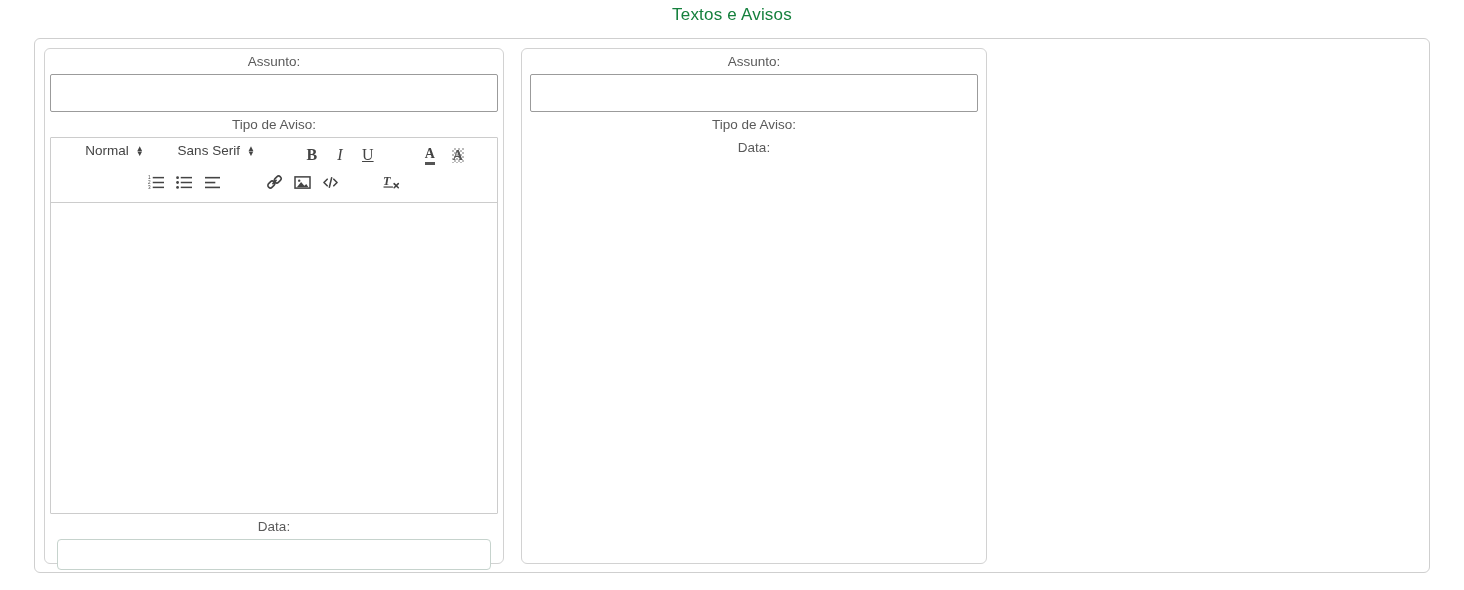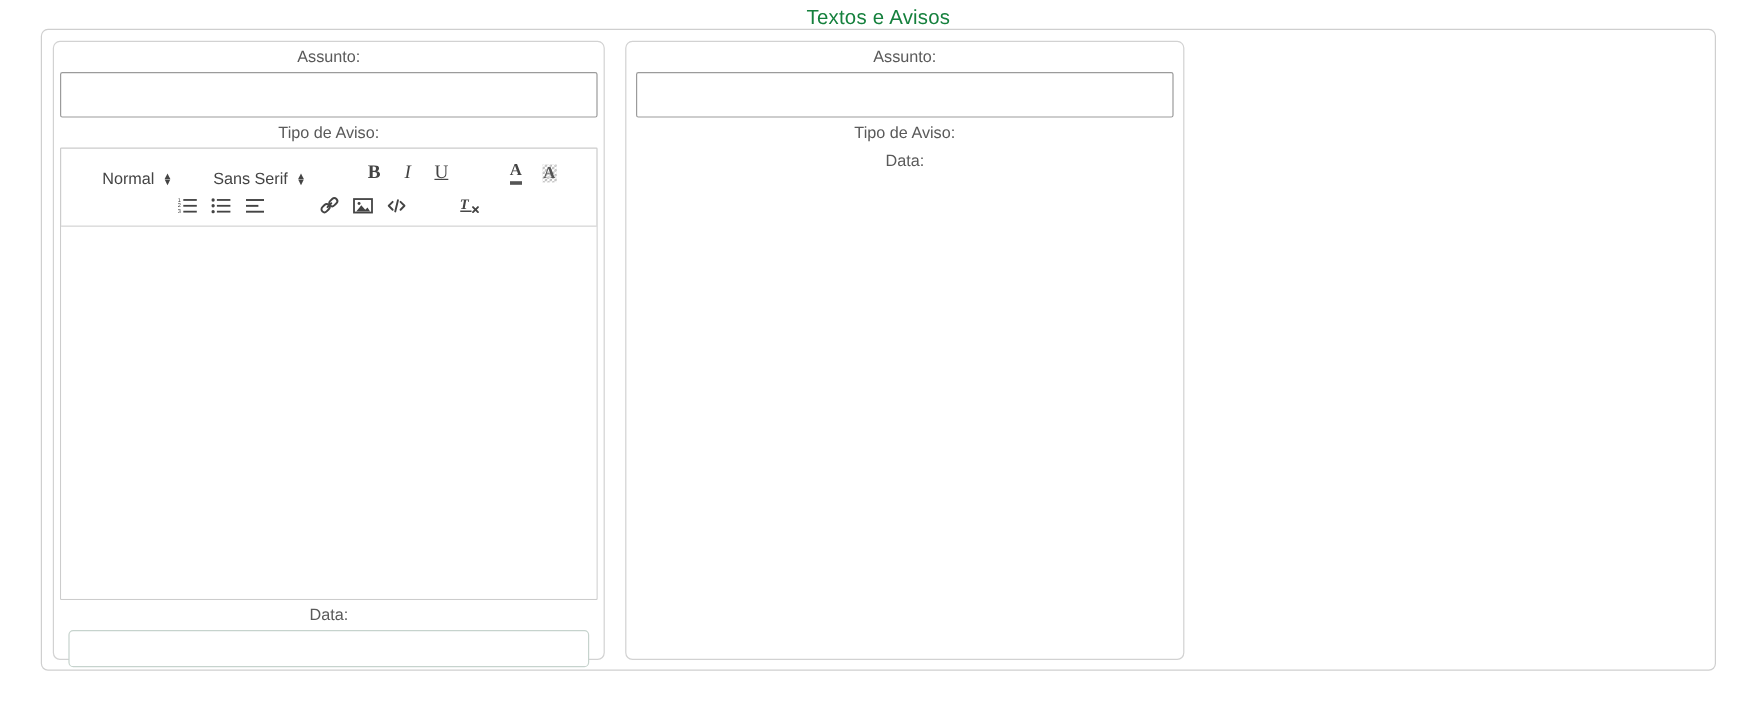--- a/index.html
+++ b/index.html
@@ -20,21 +20,21 @@
     letter-spacing: .2px;
     padding-top: 4px;
     height: 28px;
     line-height: 22px;
   }
 
   
   .outer-container {
     position: absolute;
     left: 34px;
-    top: 24px;
+    top: 38px;
     width: 1396px;
     height: 535px;
     border: 1px solid #cfcfcf;
     border-radius: 6px;
     background: #fff;
   }
 
   
   .panel {
     position: absolute;
@@ -95,21 +95,21 @@
     border: 1px solid #cccccc;
     border-radius: 1px;
     background: #fff;
   }
   .editor-toolbar {
     border-bottom: 1px solid #cccccc;
     padding: 5px 0 5px 0;
   }
   .tb-row {
     display: flex;
-    align-items: flex-end;
+    align-items: flex-start;
     justify-content: center;
     height: 27px;
   }
 
   .tb-select {
     display: inline-flex;
     align-items: center;
     gap: 7px;
     color: #444;
     font-size: 13.5px;

